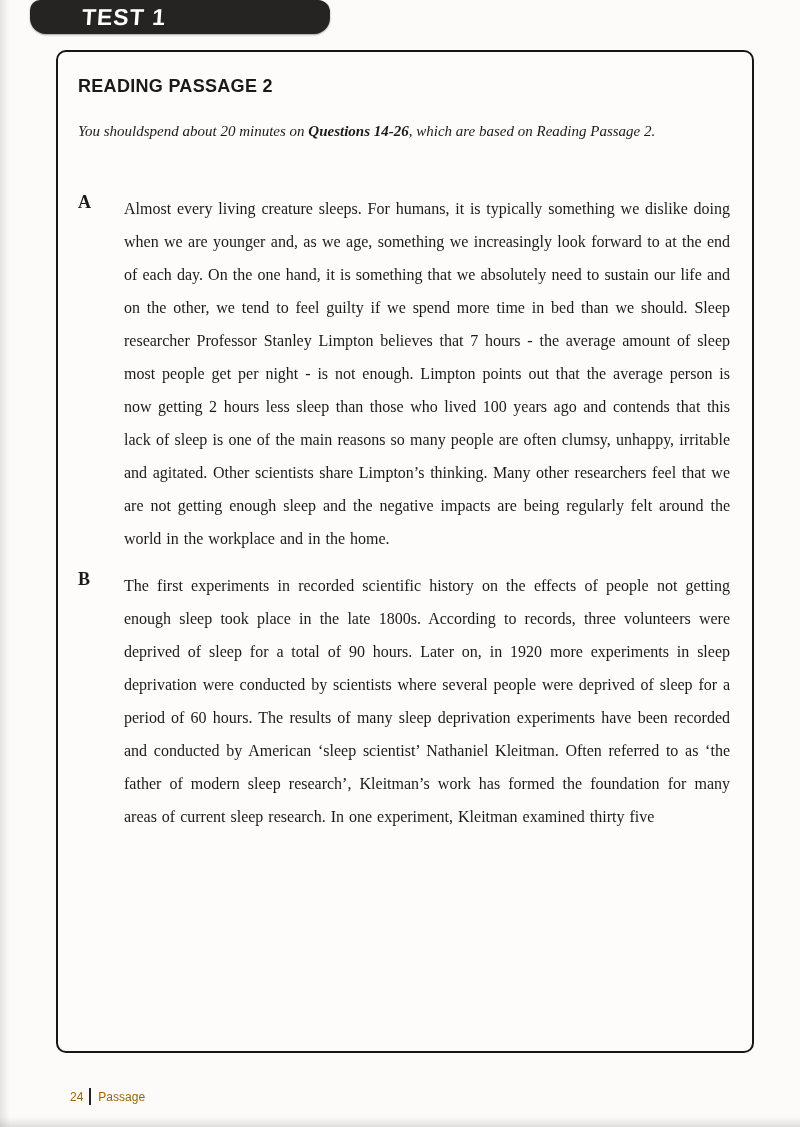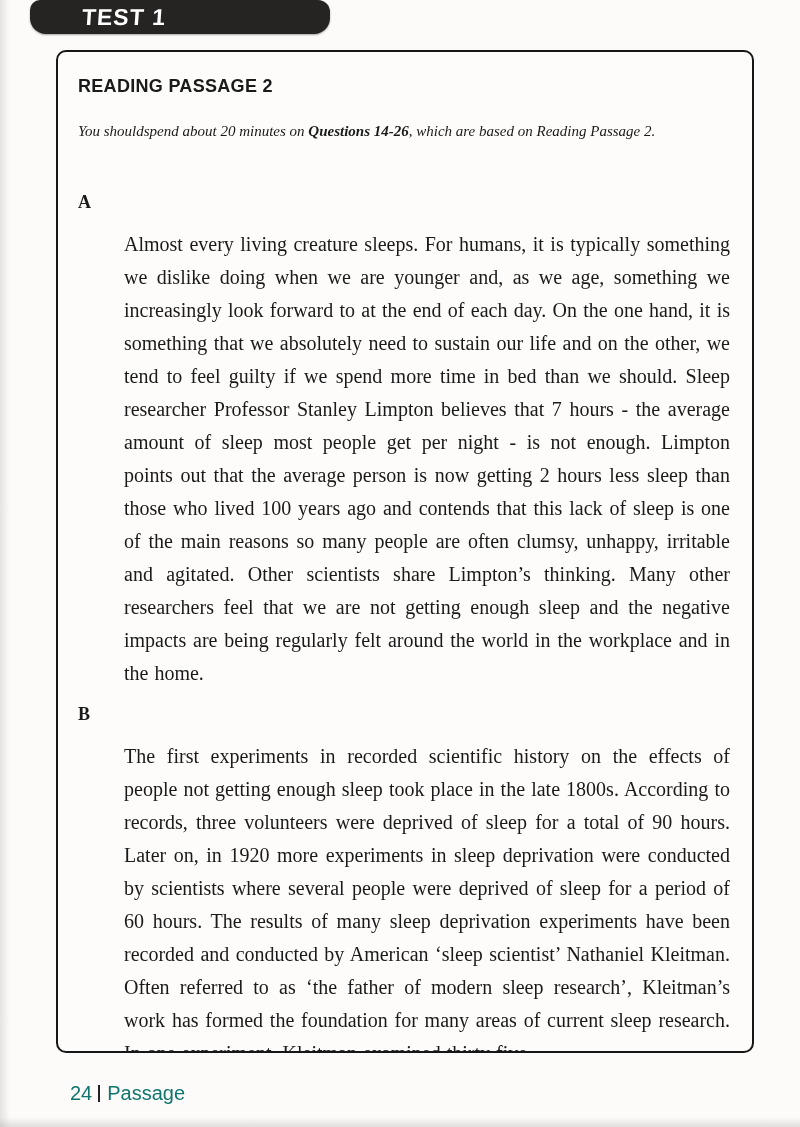--- a/index.html
+++ b/index.html
@@ -93,35 +93,34 @@
   }
   .paragraph-label {
     width: 46px;
     flex: 0 0 46px;
     font-weight: bold;
     font-size: 18px;
   }
   .paragraph-text {
     flex: 1;
     text-align: justify;
-    font-size: 20px;
+    font-size: 16px;
     line-height: 33px;
     word-spacing: 1px;
-    margin-top: 36px;
   }
 
   .page-footer {
     position: absolute;
     left: 70px;
     bottom: 22px;
     display: flex;
     align-items: center;
     font-family: "Liberation Sans", sans-serif;
-    font-size: 20px;
-    color: #0f766e;
+    font-size: 12px;
+    color: #a16207;
   }
   .footer-divider {
     display: inline-block;
     width: 2px;
     height: 17px;
     background: #222;
     margin: 0 7px 0 6px;
   }
 </style>
 </head>

